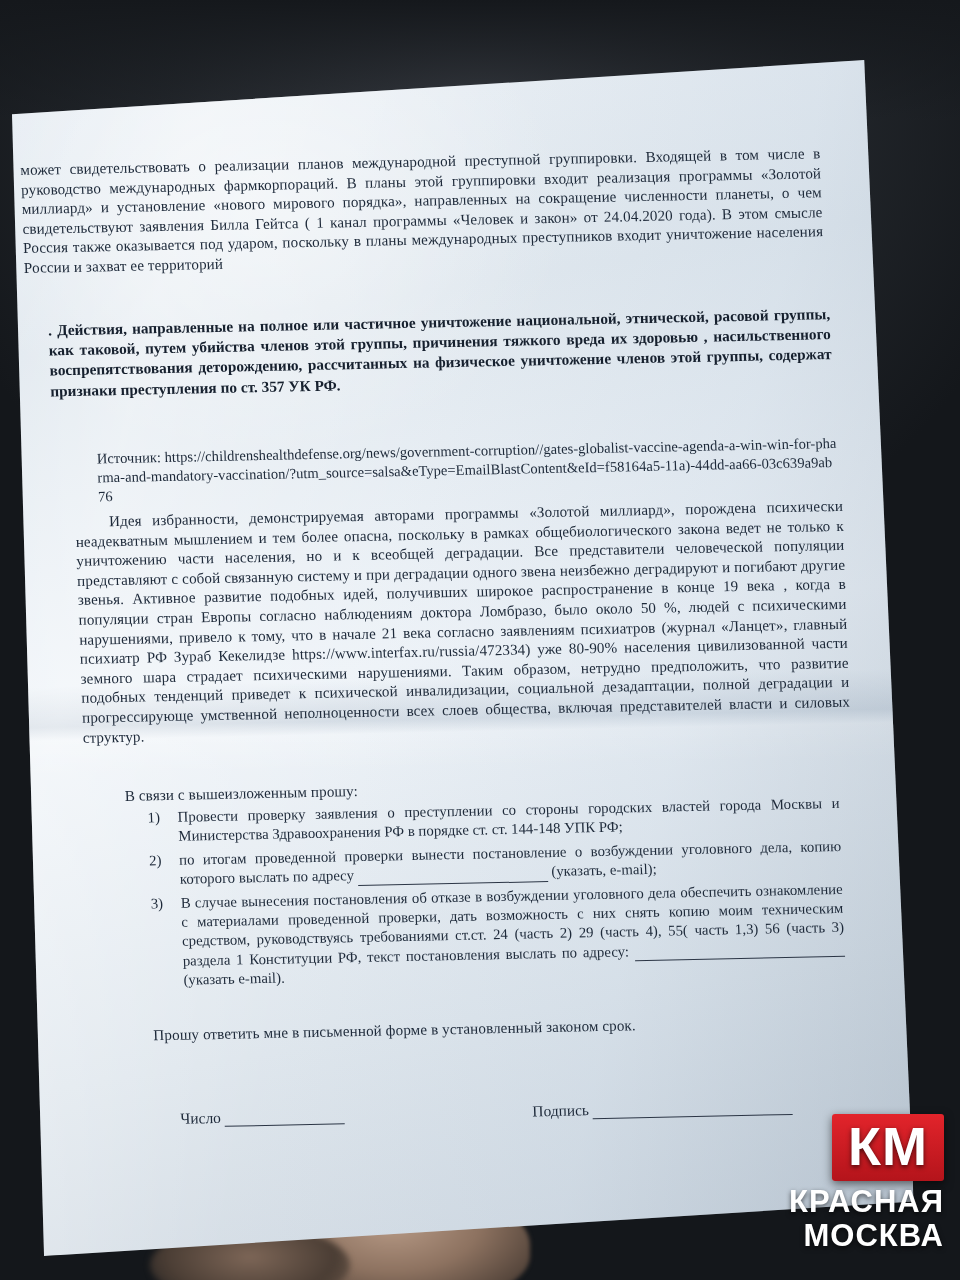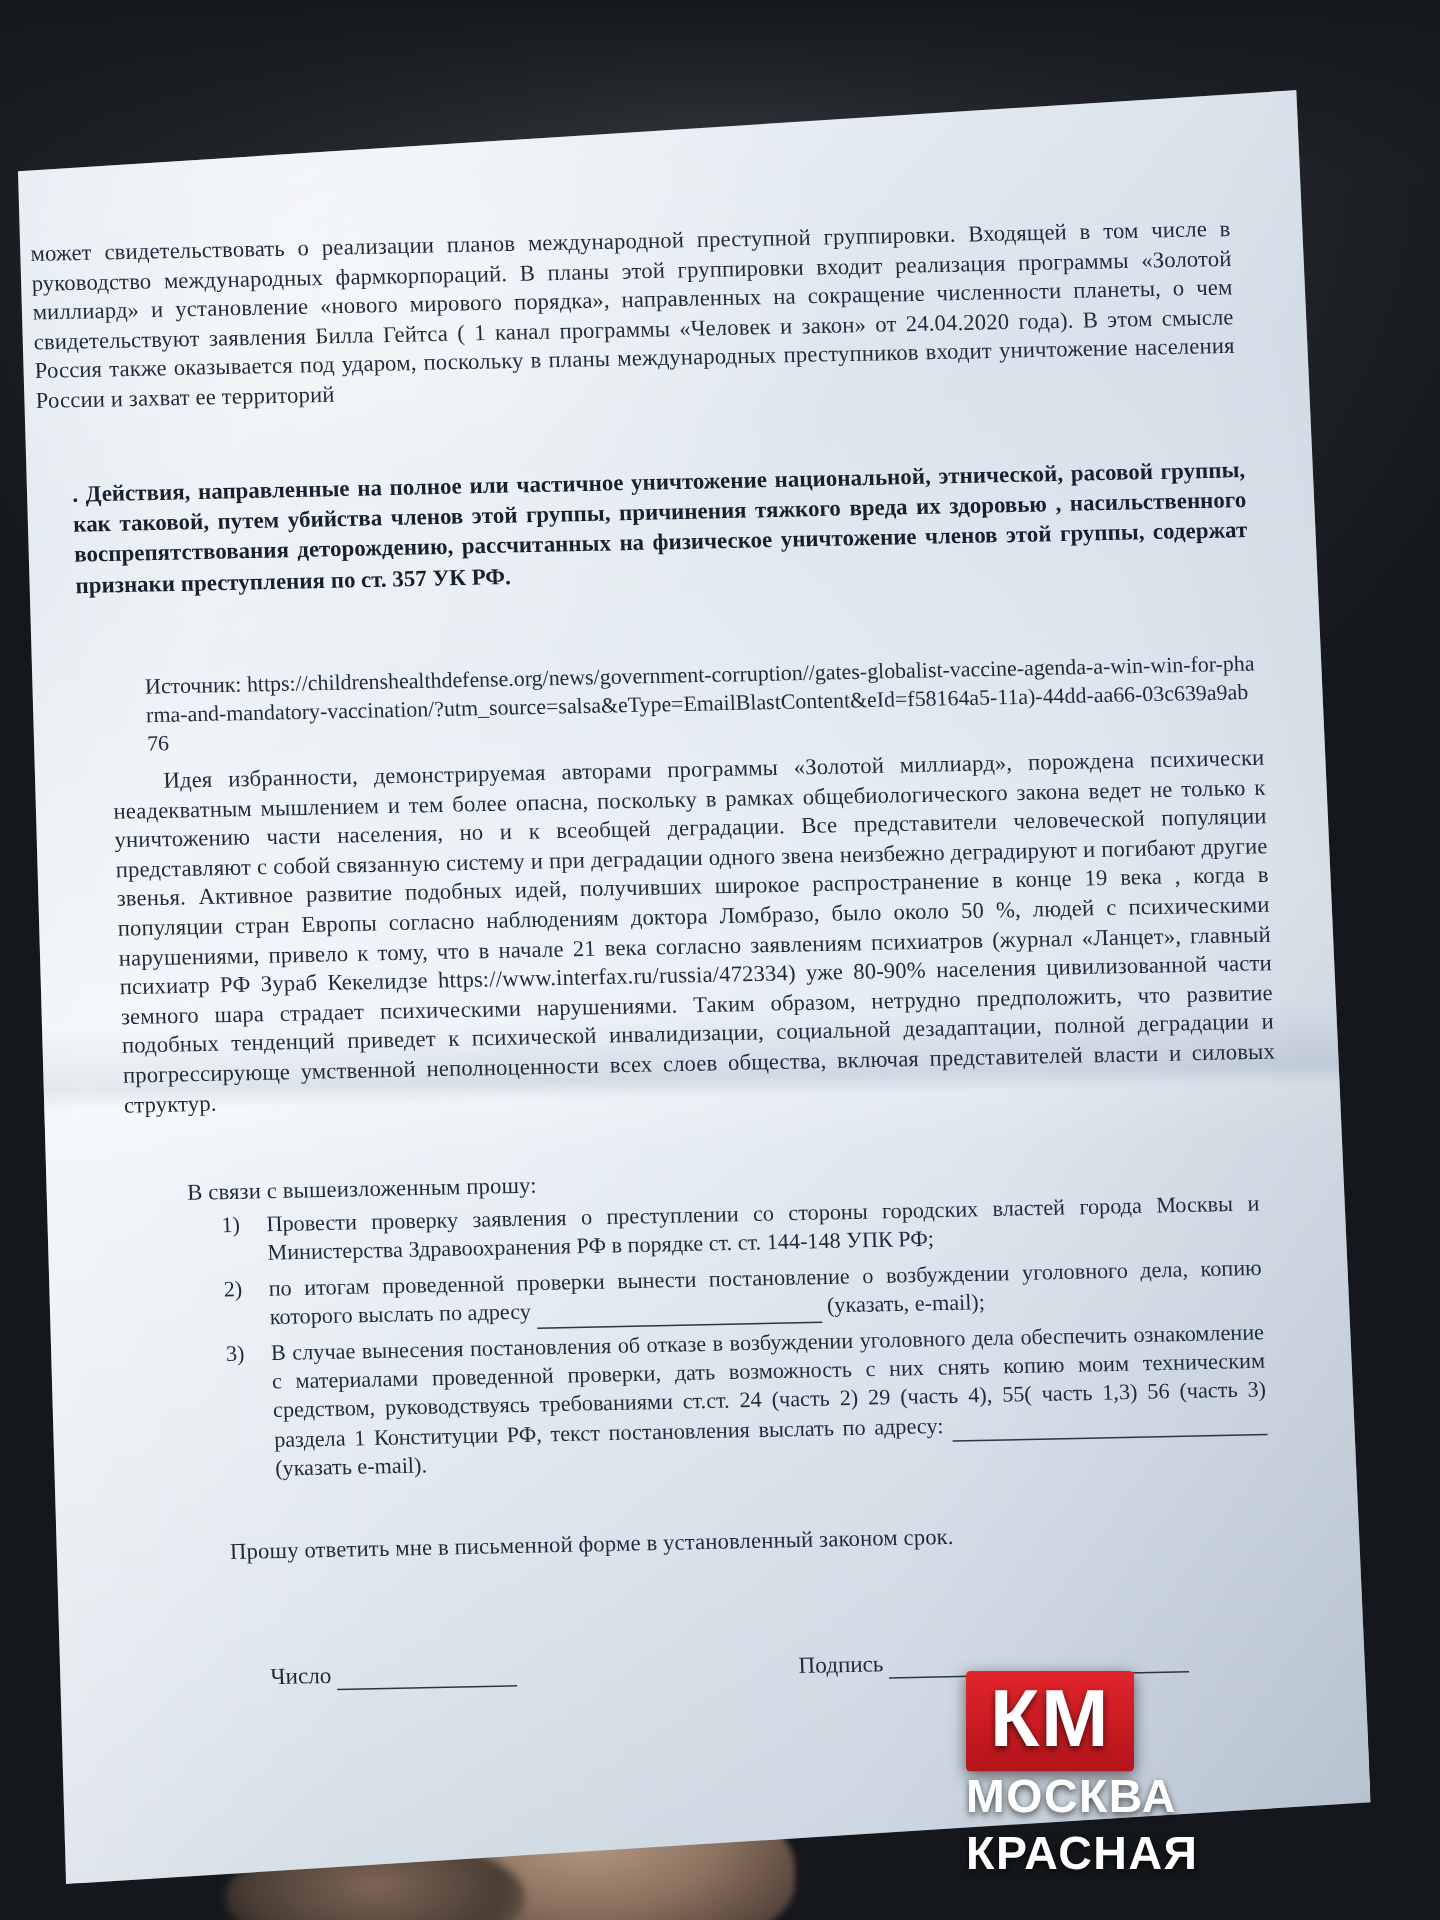--- a/index.html
+++ b/index.html
@@ -153,21 +153,21 @@
     color: #1e2a3a;
   }
 
   
   #logo {
     position: absolute;
     right: 16px;
     bottom: 14px;
     width: 300px;
     height: 152px;
-    text-align: left;
+    text-align: right;
     color: #ffffff;
     font-family: "Liberation Sans", sans-serif;
     letter-spacing: 1px;
     text-shadow: 0 2px 5px rgba(0,0,0,0.65);
   }
   #logo-mark {
     display: inline-block;
     background: linear-gradient(180deg, #e2242b 0%, #b4141b 100%);
     padding: 3px 16px 6px 16px;
     border-radius: 3px;
@@ -247,17 +247,17 @@
         <span style="display:inline-block;width:180px;"></span>
         <span>Подпись</span>
         <span class="ul-line" style="width:200px;"></span>
       </div>
 
     </div>
   </div>
 
   <div id="logo">
     <div id="logo-mark">КМ</div>
+    <div id="logo-l1">КРАСНАЯ</div>
     <div id="logo-l2">МОСКВА</div>
-    <div id="logo-l1">КРАСНАЯ</div>
   </div>
 
 </div>
 
 </body></html>

